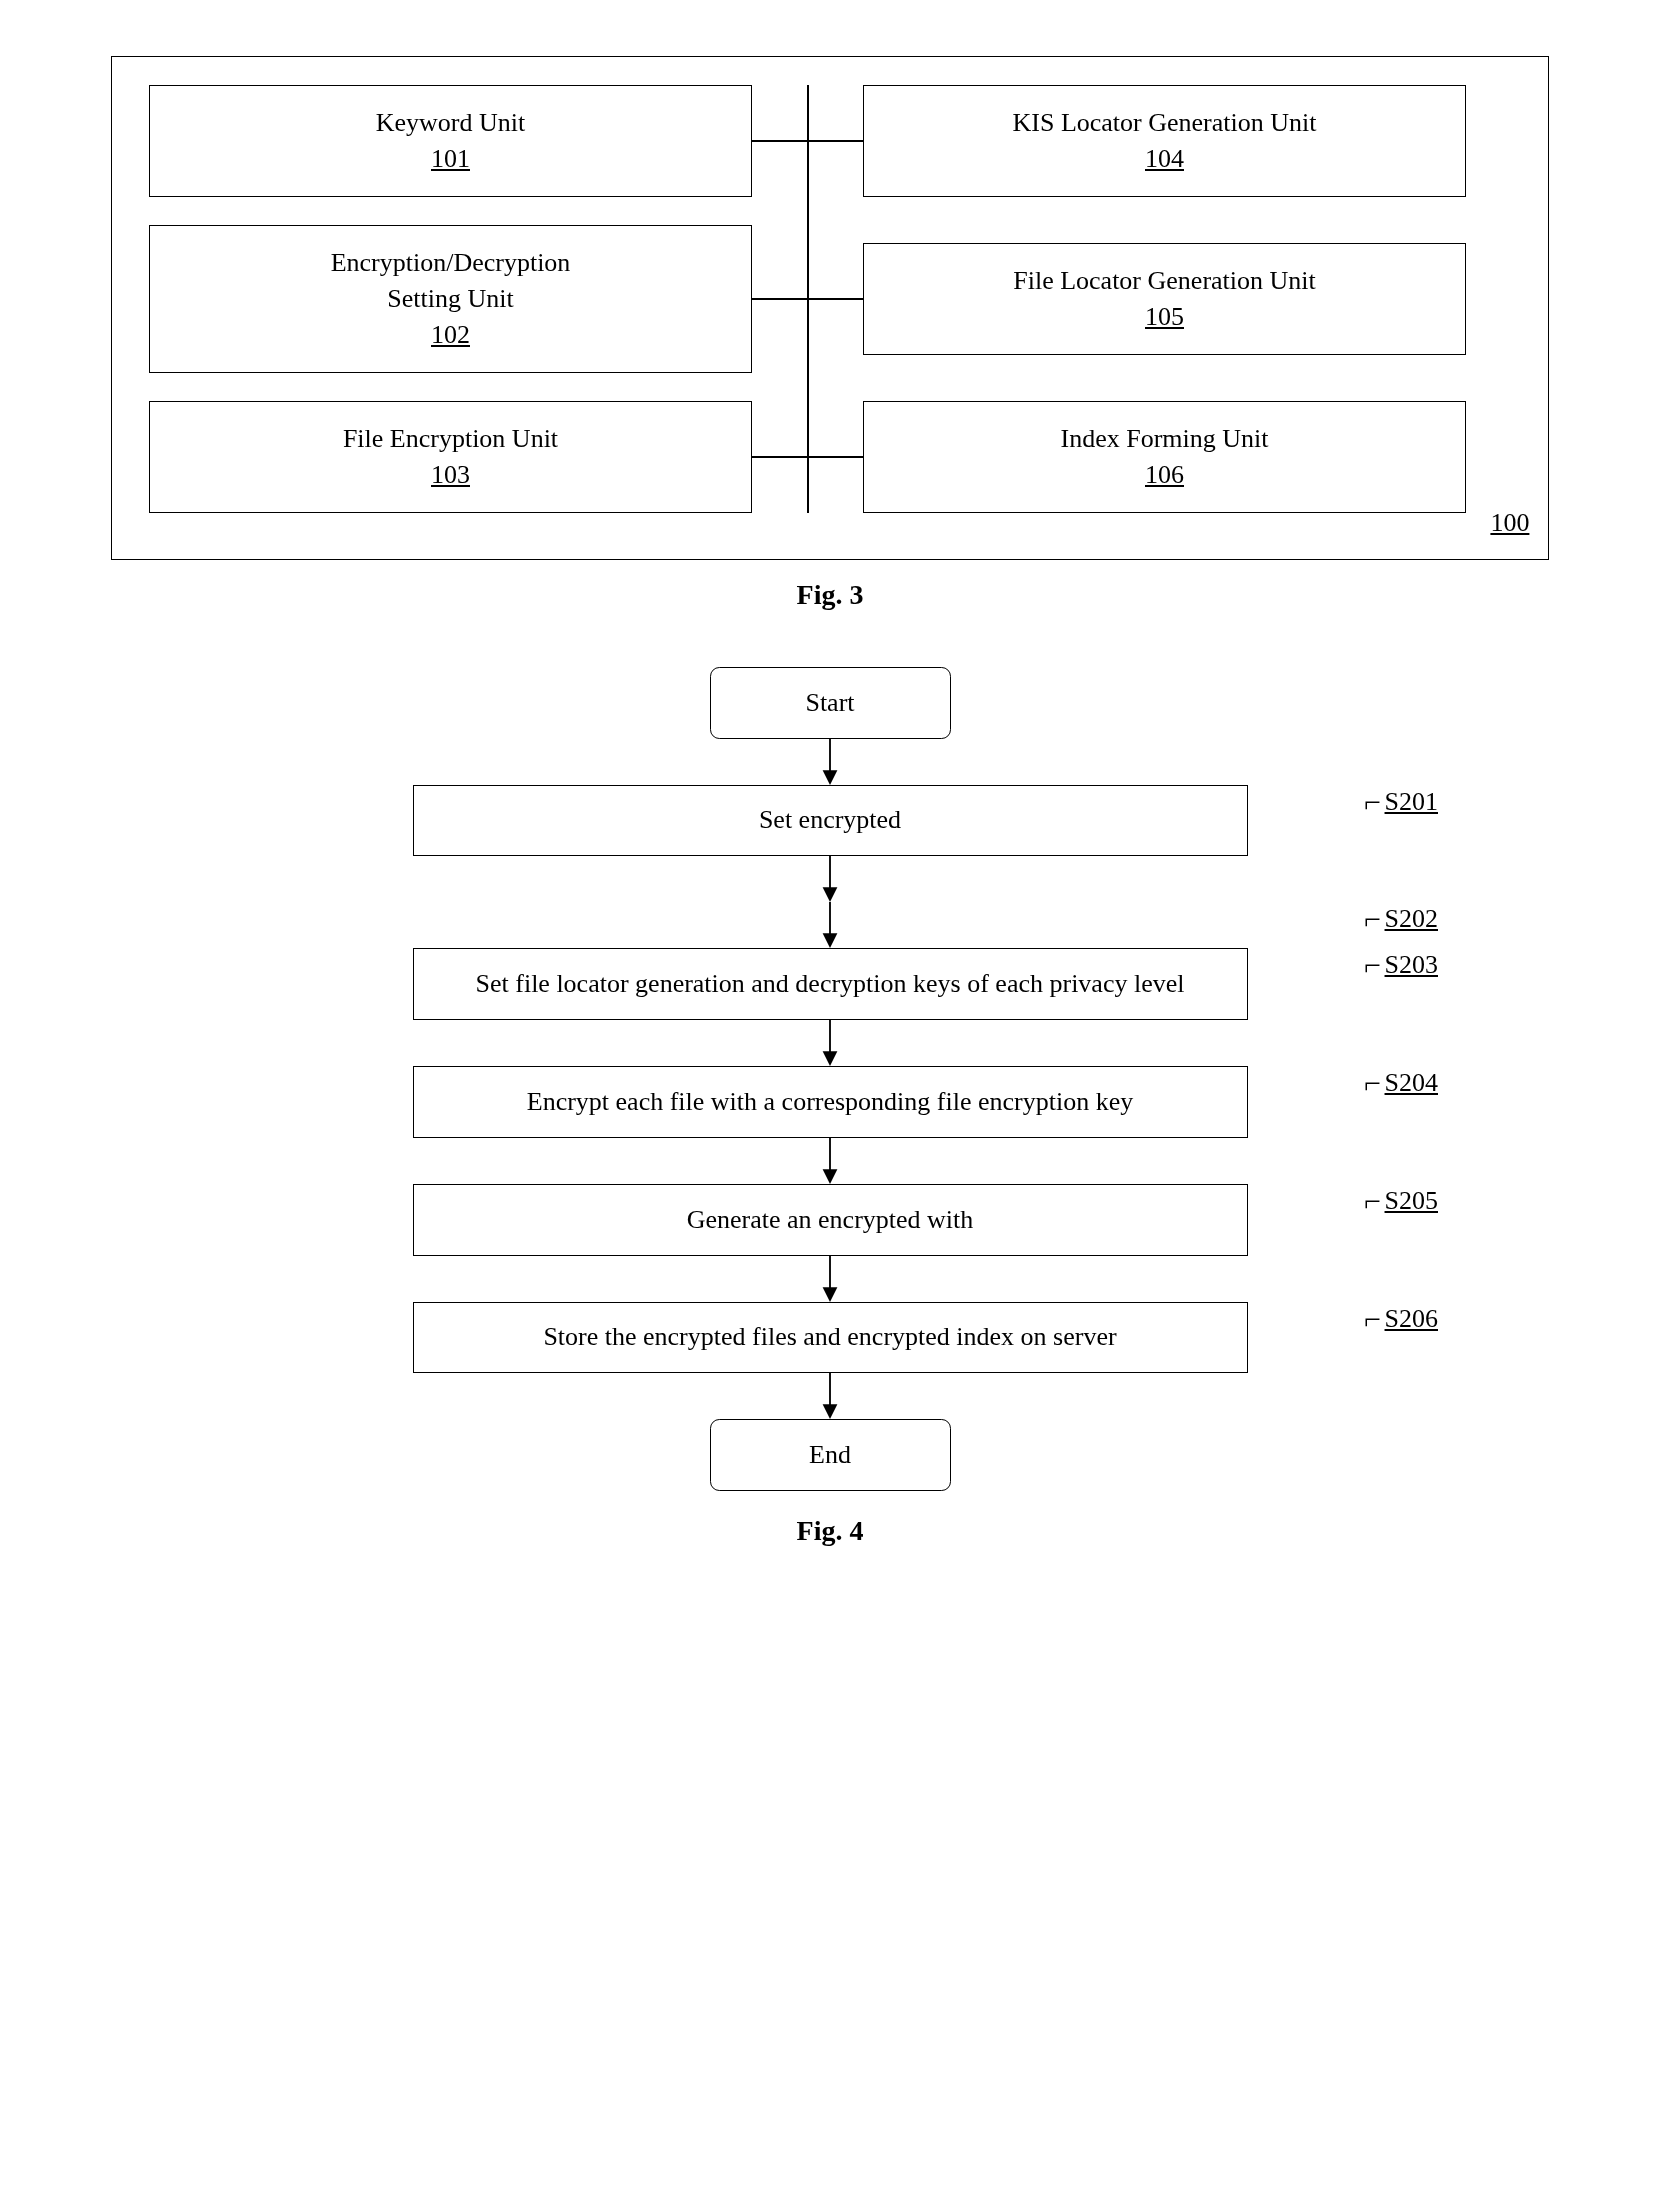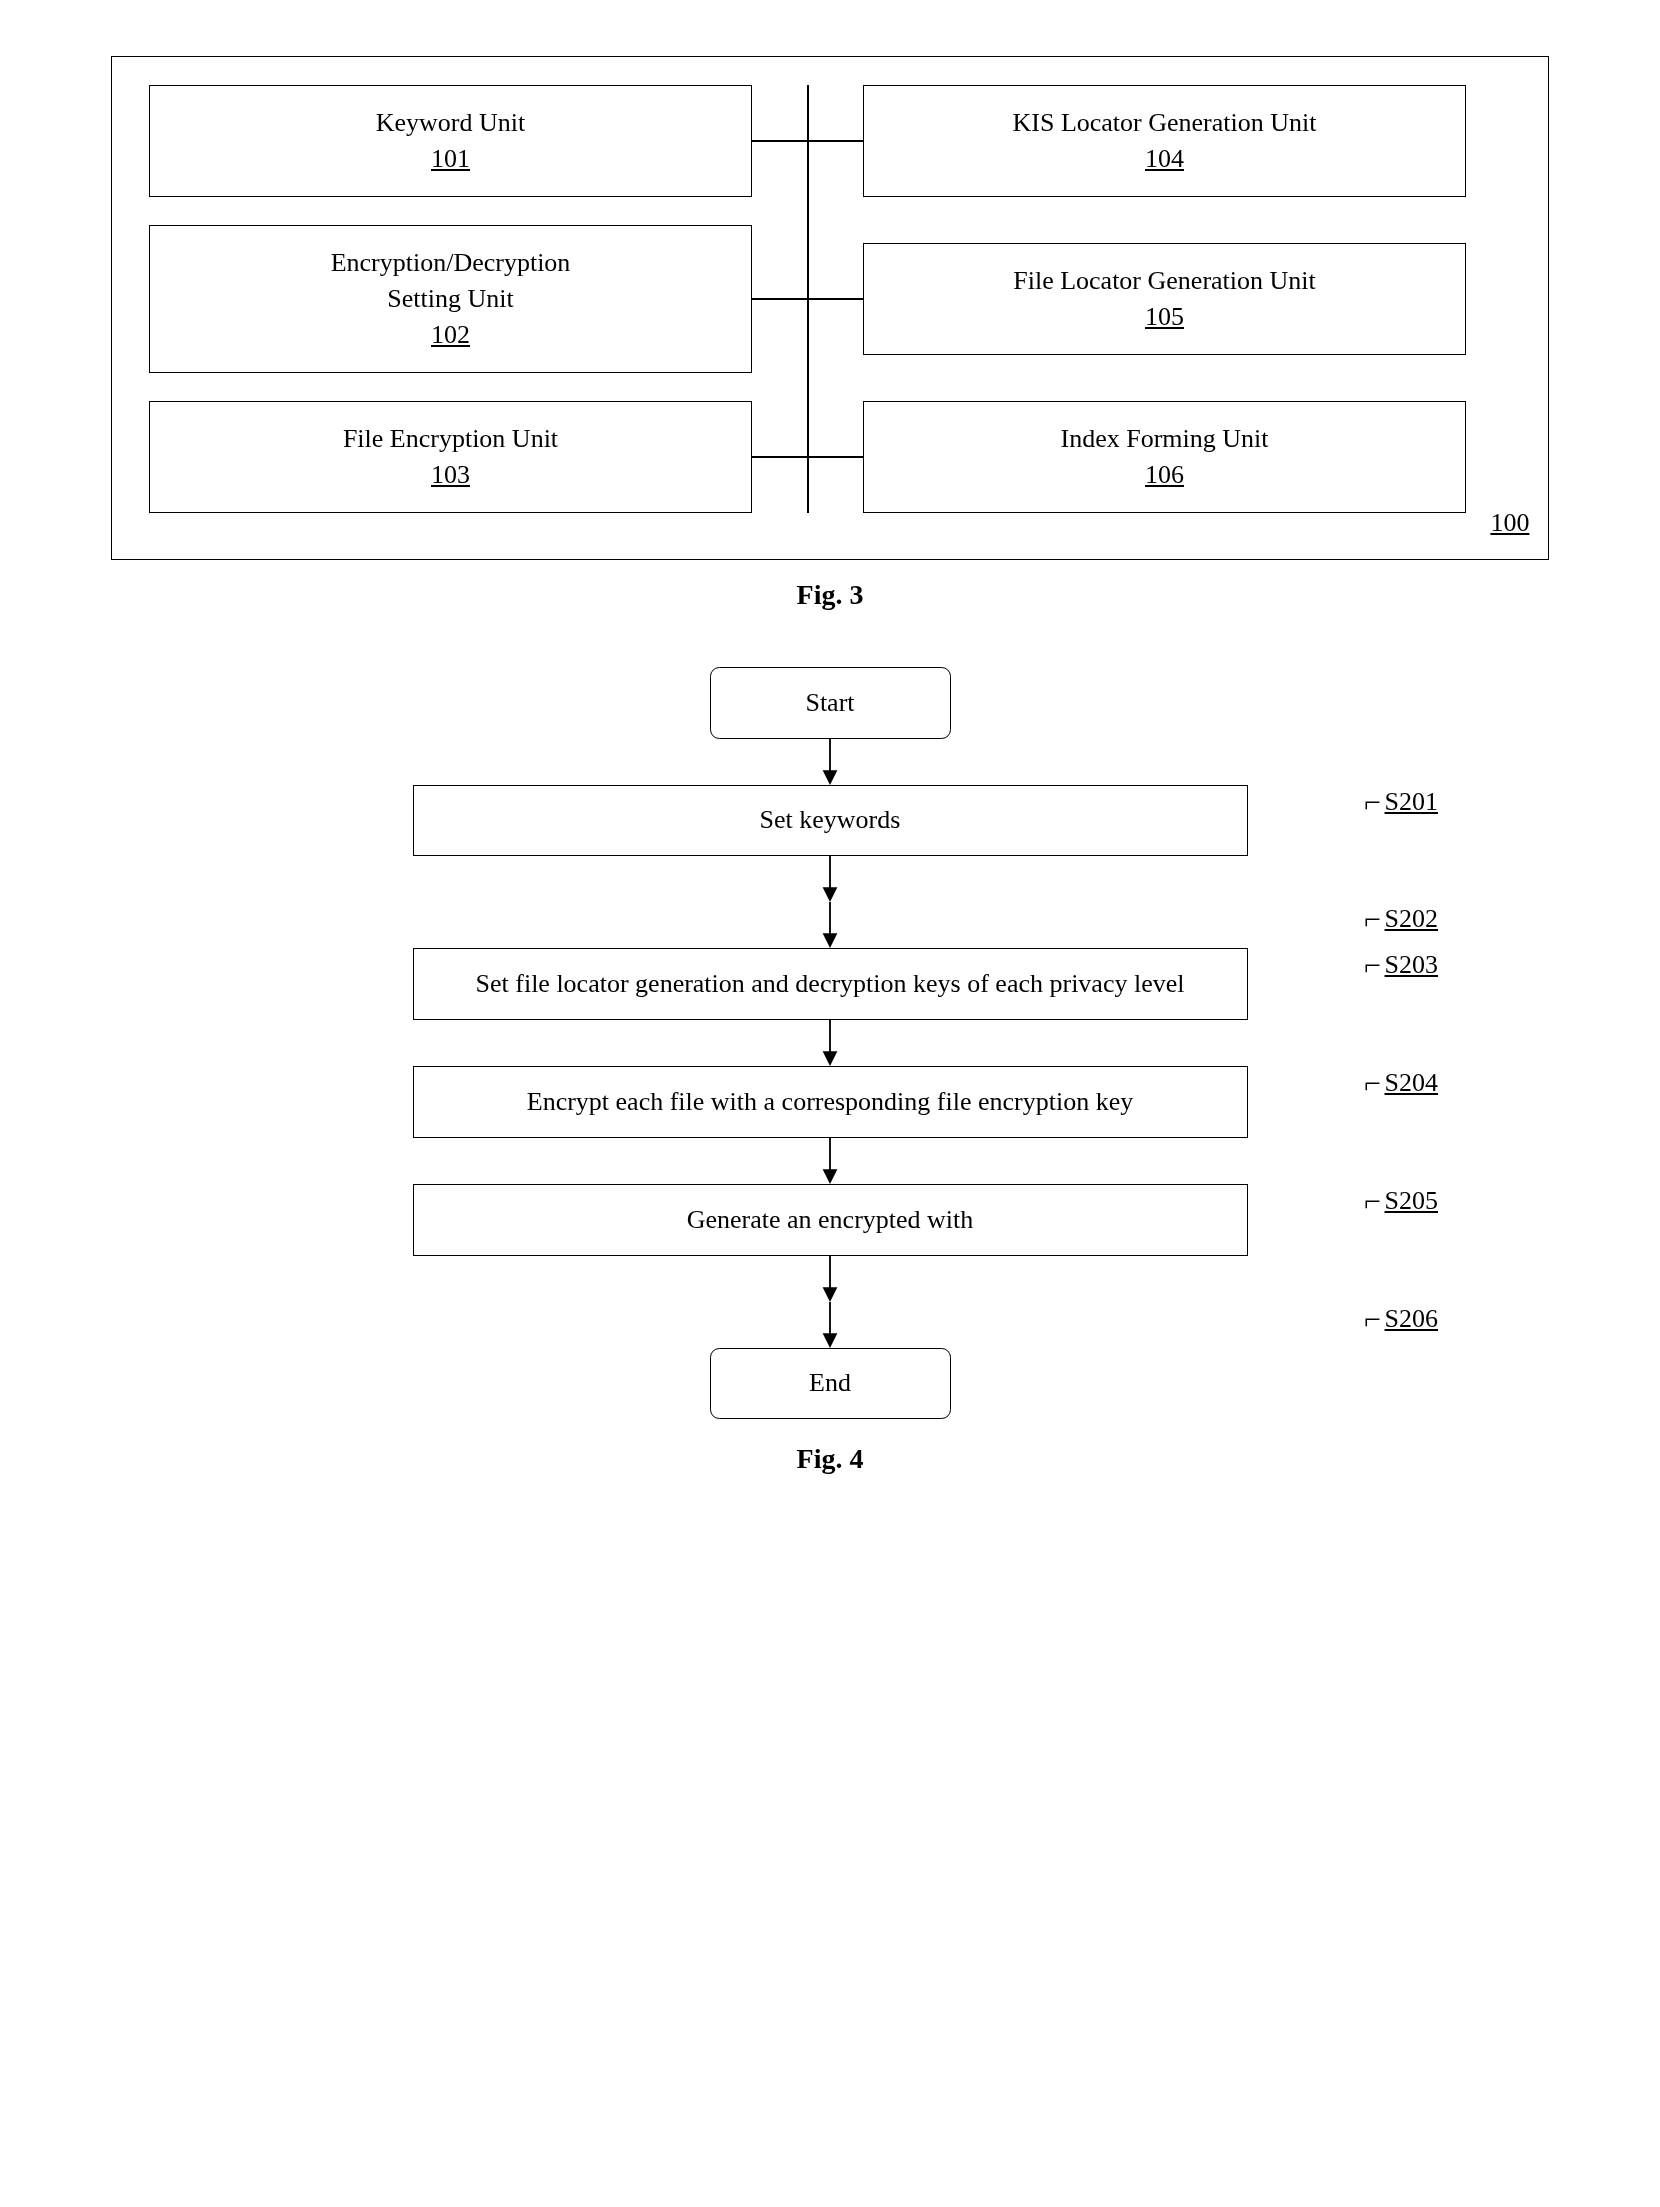--- a/index.html
+++ b/index.html
@@ -199,21 +199,21 @@
 
   <div class="arrow-down">
     <svg viewBox="0 0 30 50" xmlns="http://www.w3.org/2000/svg">
       <line x1="15" y1="0" x2="15" y2="38" stroke="#000" stroke-width="2"></line>
       <polygon points="15,50 7,34 23,34" fill="#000"></polygon>
     </svg>
   </div>
 
   <div class="flow-step-wrapper">
     <div class="flow-box">
-      <span>Set keywords</span>
+      <span>Set encrypted</span>
     </div>
     <div class="step-label">
       <span class="bracket">⌐</span>
         <span class="num">S201</span>
     </div>
   </div>
 
   <div class="arrow-down">
     <svg viewBox="0 0 30 50" xmlns="http://www.w3.org/2000/svg">
       <line x1="15" y1="0" x2="15" y2="38" stroke="#000" stroke-width="2"></line>
@@ -280,20 +280,23 @@
   </div>
 
   <div class="arrow-down">
     <svg viewBox="0 0 30 50" xmlns="http://www.w3.org/2000/svg">
       <line x1="15" y1="0" x2="15" y2="38" stroke="#000" stroke-width="2"></line>
       <polygon points="15,50 7,34 23,34" fill="#000"></polygon>
     </svg>
   </div>
 
   <div class="flow-step-wrapper">
+    <div class="flow-box">
+      <span>Store the encrypted files and encrypted index on server</span>
+    </div>
     <div class="step-label">
       <span class="bracket">⌐</span>
         <span class="num">S206</span>
     </div>
   </div>
 
   <div class="arrow-down">
     <svg viewBox="0 0 30 50" xmlns="http://www.w3.org/2000/svg">
       <line x1="15" y1="0" x2="15" y2="38" stroke="#000" stroke-width="2"></line>
       <polygon points="15,50 7,34 23,34" fill="#000"></polygon>

